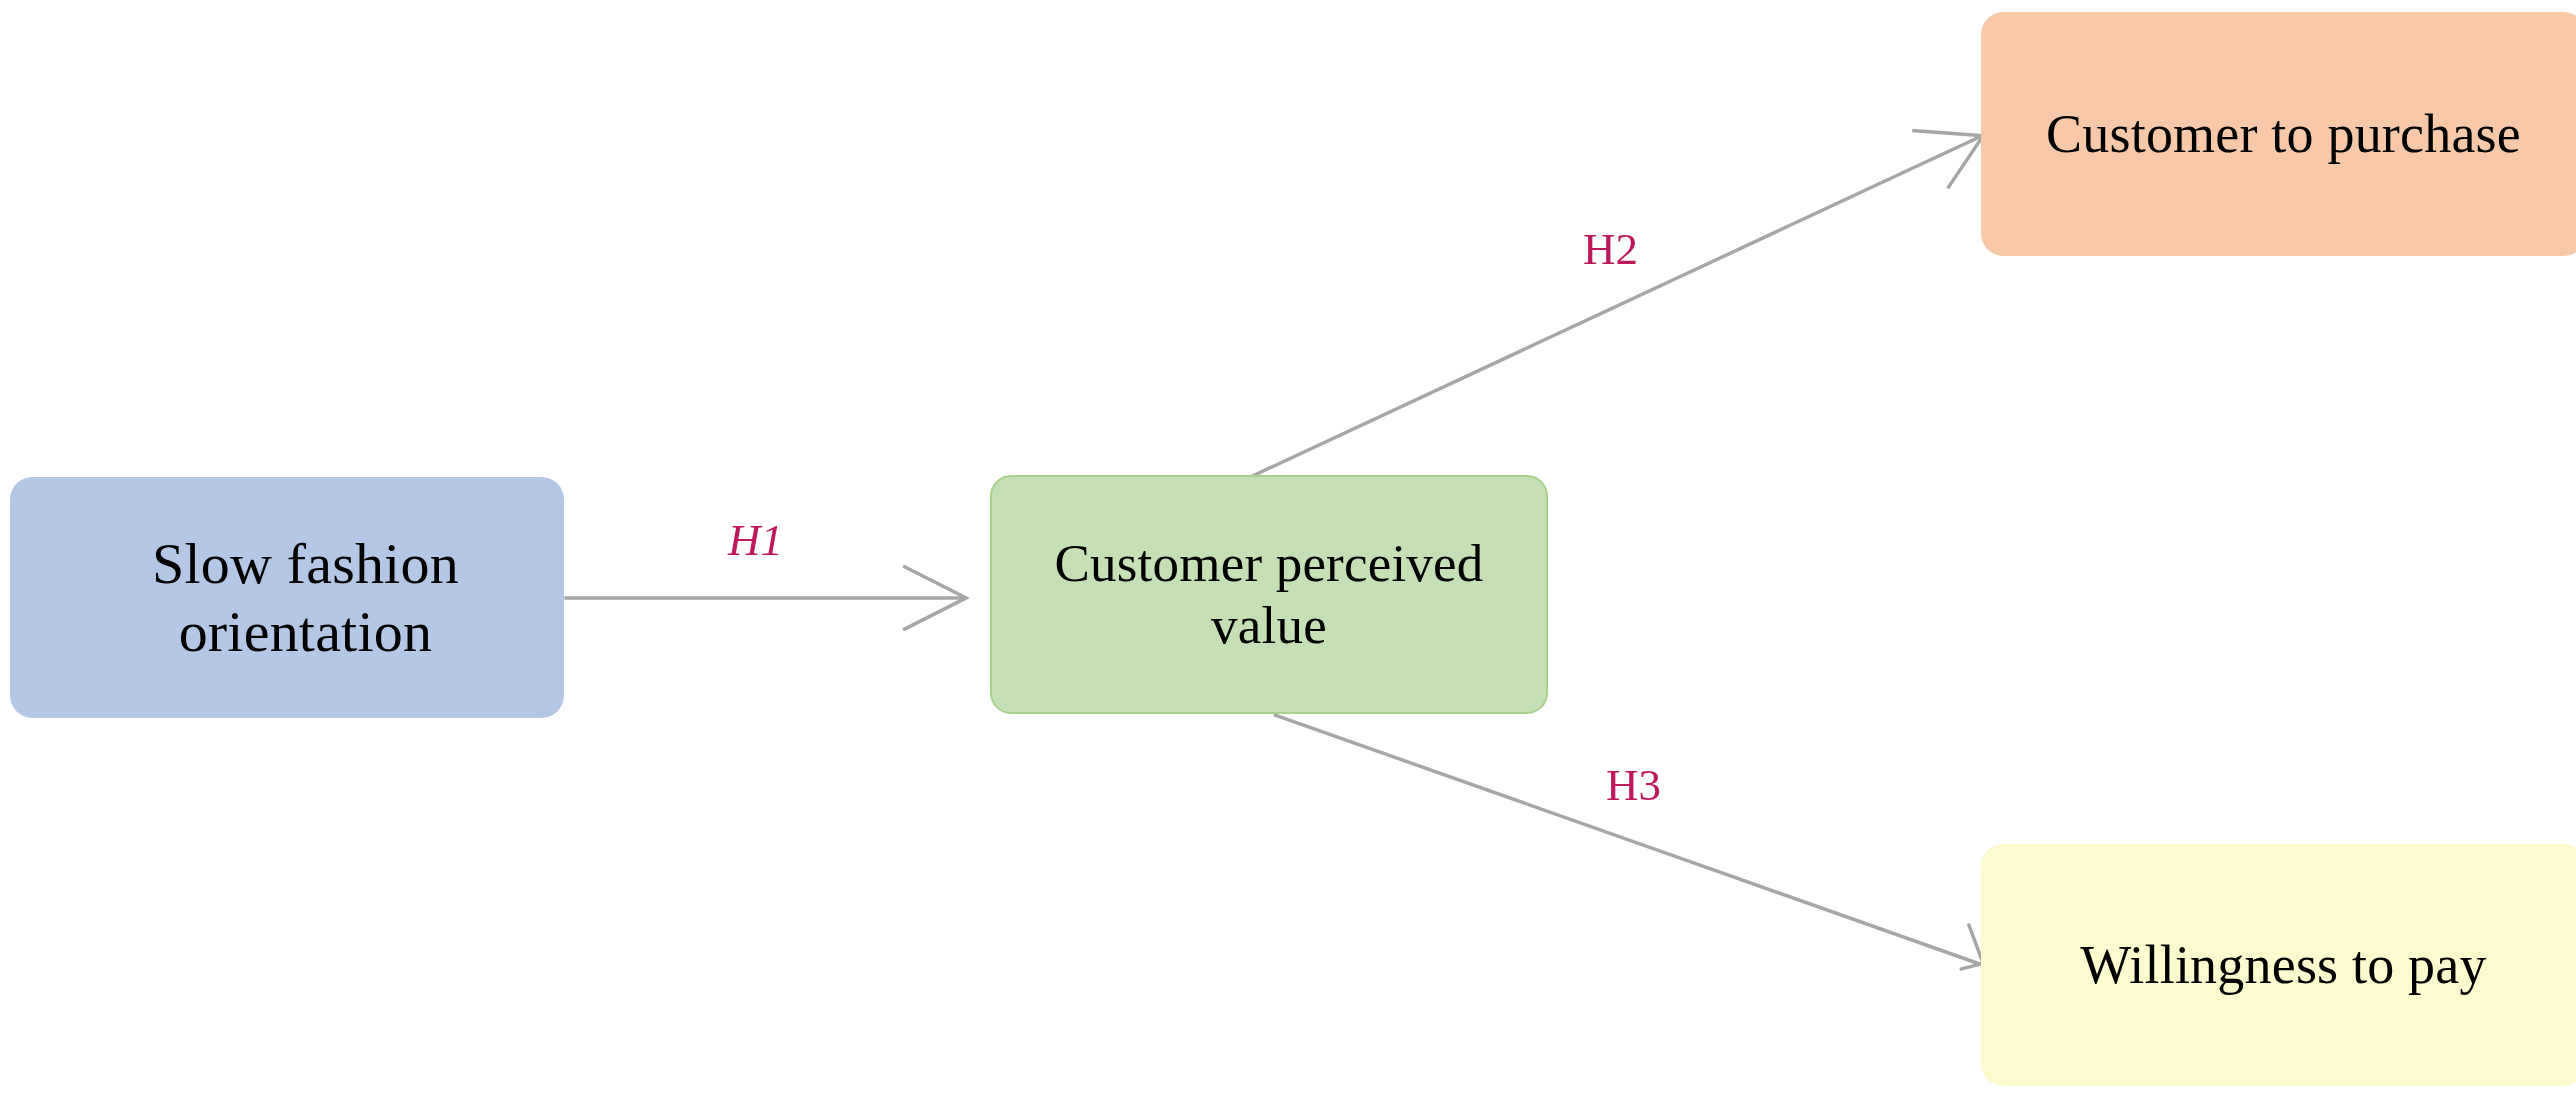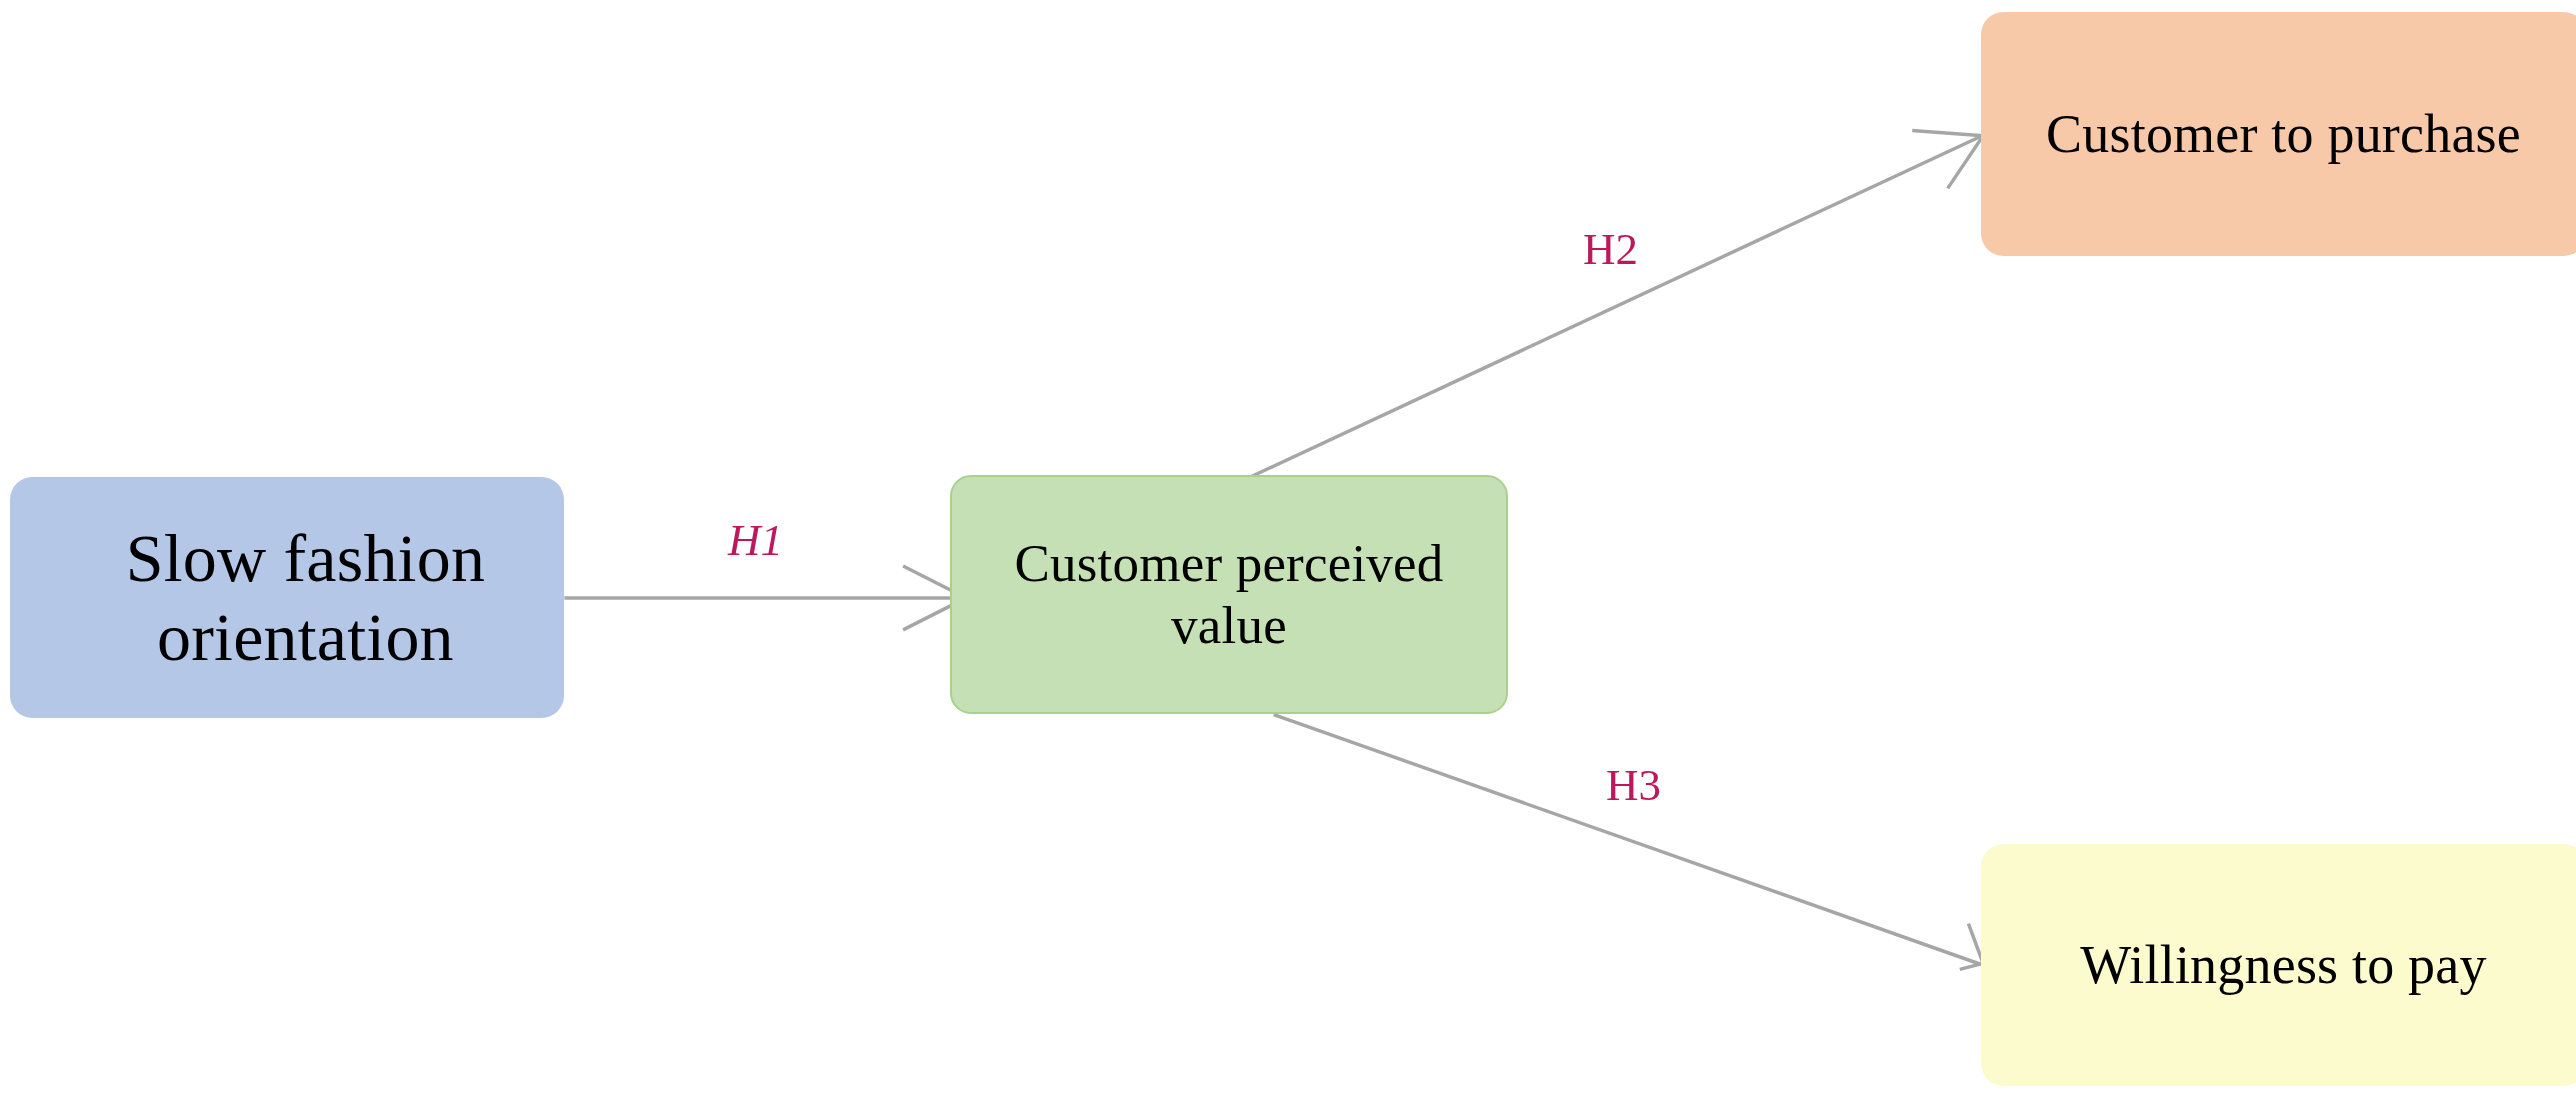--- a/index.html
+++ b/index.html
@@ -31,25 +31,25 @@
     display: block;
     padding: 0 12px;
   }
   #node-slow-fashion {
     left: 10.4px;
     top: 477px;
     width: 554px;
     height: 241px;
     background: #b4c7e7;
     border-radius: 22.5px;
-    font-size: 68px;
+    font-size: 58px;
     padding-left: 36px;
   }
   #node-customer-value {
-    left: 950px;
+    left: 990px;
     top: 475px;
     width: 558px;
     height: 239px;
     background: #c5e0b4;
     border: 2.6px solid #a9d18e;
     border-radius: 21px;
     font-size: 53px;
   }
   #node-intention {
     left: 1981px;

